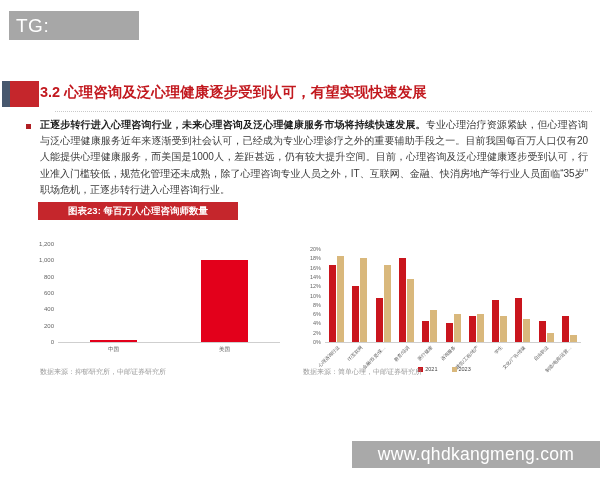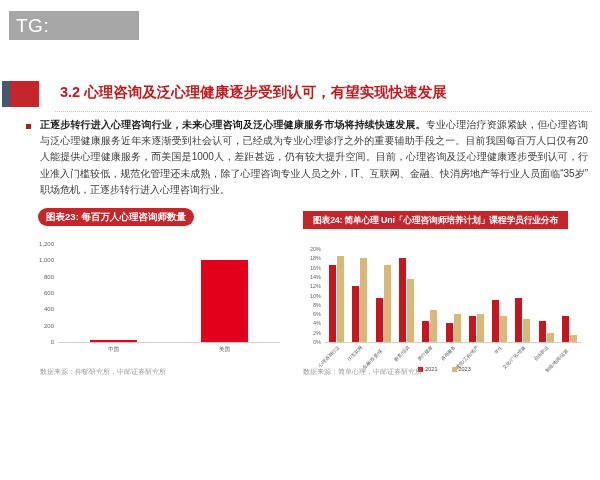--- a/index.html
+++ b/index.html
@@ -5,31 +5,31 @@
   html,body{margin:0;padding:0;background:#fff;}
   #page{position:relative;width:600px;height:480px;background:#fff;overflow:hidden;
         font-family:"Liberation Sans","DejaVu Sans",sans-serif;}
   .abs{position:absolute;}
   
   .tg-badge{left:9px;top:11px;width:123px;height:29px;background:#a7a7a7;color:#fff;
             font-size:19px;line-height:29px;padding-left:7px;letter-spacing:.5px;}
   
   .marker-blue{left:2px;top:81px;width:8px;height:26px;background:#47586e;}
   .marker-red{left:10px;top:81px;width:29px;height:26px;background:#c5262c;}
-  .slide-title{left:60px;top:83px;width:540px;font-size:14.5px;font-weight:bold;color:#c2191f;}
+  .slide-title{left:40px;top:83px;width:540px;font-size:14.5px;font-weight:bold;color:#c2191f;}
   .title-rule{left:55px;top:111px;width:537px;height:0;border-top:1px dotted #c9c9c9;}
   
   .bullet-sq{left:26px;top:124px;width:5px;height:5px;background:#b01f24;}
   .para{left:40px;top:117px;width:548px;font-size:10px;line-height:16.2px;
         text-align:justify;color:#3a3a3a;margin:0;}
   .para .lead{font-weight:bold;color:#1f1f1f;}
   
   .fig-header{height:18px;background:#c5262c;color:#fff;font-weight:bold;text-align:center;
               line-height:18px;}
-  .fig-header.f23{left:38px;top:208px;width:156px;font-size:9.5px;border-radius:9px;}
+  .fig-header.f23{left:38px;top:202px;width:200px;font-size:9.5px;}
   .fig-header.f24{left:303px;top:211px;width:265px;font-size:8.8px;letter-spacing:-.2px;}
   
   .chart{position:absolute;}
   #chart0{left:30px;top:230px;width:261px;height:125px;}
   #chart1{left:303px;top:230px;width:283px;height:150px;}
   .ytick{position:absolute;font-size:6px;color:#666;text-align:right;}
   #chart1 .ytick{font-size:5.5px;}
   .axis{position:absolute;height:1px;background:#cfcfcf;}
   .bar{position:absolute;}
   .xlab{position:absolute;font-size:5.5px;color:#555;text-align:center;white-space:nowrap;}
@@ -54,21 +54,20 @@
 
   <div class="abs marker-blue"></div>
   <div class="abs marker-red"></div>
   <h1 class="abs slide-title" style="margin:0;">3.2 心理咨询及泛心理健康逐步受到认可，有望实现快速发展</h1>
   <div class="abs title-rule"></div>
 
   <div class="abs bullet-sq"></div>
   <p class="abs para"><span class="lead">正逐步转行进入心理咨询行业，未来心理咨询及泛心理健康服务市场将持续快速发展。</span><span>专业心理治疗资源紧缺，但心理咨询与泛心理健康服务近年来逐渐受到社会认可，已经成为专业心理诊疗之外的重要辅助手段之一。目前我国每百万人口仅有20人能提供心理健康服务，而美国是1000人，差距甚远，仍有较大提升空间。目前，心理咨询及泛心理健康逐步受到认可，行业准入门槛较低，规范化管理还未成熟，除了心理咨询专业人员之外，IT、互联网、金融、快消房地产等行业人员面临“35岁”职场危机，正逐步转行进入心理咨询行业。</span></p>
 
   <div class="abs fig-header f23">图表23: 每百万人心理咨询师数量</div>
-  <div class="abs fig-header f24">图表24: 简单心理 Uni「心理咨询师培养计划」课程学员行业分布</div>
 
   <div id="chart0" class="chart">
       <div class="ytick" style="left: 0px; width: 24px; top: 109px;">0</div>
       <div class="ytick" style="left: 0px; width: 24px; top: 92.6667px;">200</div>
       <div class="ytick" style="left: 0px; width: 24px; top: 76.3333px;">400</div>
       <div class="ytick" style="left: 0px; width: 24px; top: 60px;">600</div>
       <div class="ytick" style="left: 0px; width: 24px; top: 43.6667px;">800</div>
       <div class="ytick" style="left: 0px; width: 24px; top: 27.3333px;">1,000</div>
       <div class="ytick" style="left: 0px; width: 24px; top: 11px;">1,200</div>
       <div class="axis" style="left: 28px; top: 112px; width: 222px;"></div>
@@ -122,13 +121,14 @@
       <div class="xlab rot" style="left: 183.1px; top: 115px; width: 60px;">自由职业</div>
       <div class="bar" style="left: 258.9px; top: 86.4px; width: 7px; height: 25.6px; background: rgb(201, 21, 29);"></div>
       <div class="bar" style="left: 266.9px; top: 105px; width: 7px; height: 7px; background: rgb(217, 184, 124);"></div>
       <div class="xlab rot" style="left: 206.4px; top: 115px; width: 60px;">制造/电商/运营…</div>
       <div class="legend" style="left: 0px; top: 136px; width: 283px;"><span class="litem"><span class="swatch" style="background: rgb(201, 21, 29);"></span>2021</span><span class="litem"><span class="swatch" style="background: rgb(217, 184, 124);"></span>2023</span></div>
     </div>
 
   <div class="abs source s23">数据来源：抑郁研究所，中邮证券研究所</div>
   <div class="abs source s24">数据来源：简单心理，中邮证券研究所</div>
 
+  <div class="abs watermark">www.qhdkangmeng.com</div>
 </div>
 
 </body></html>

